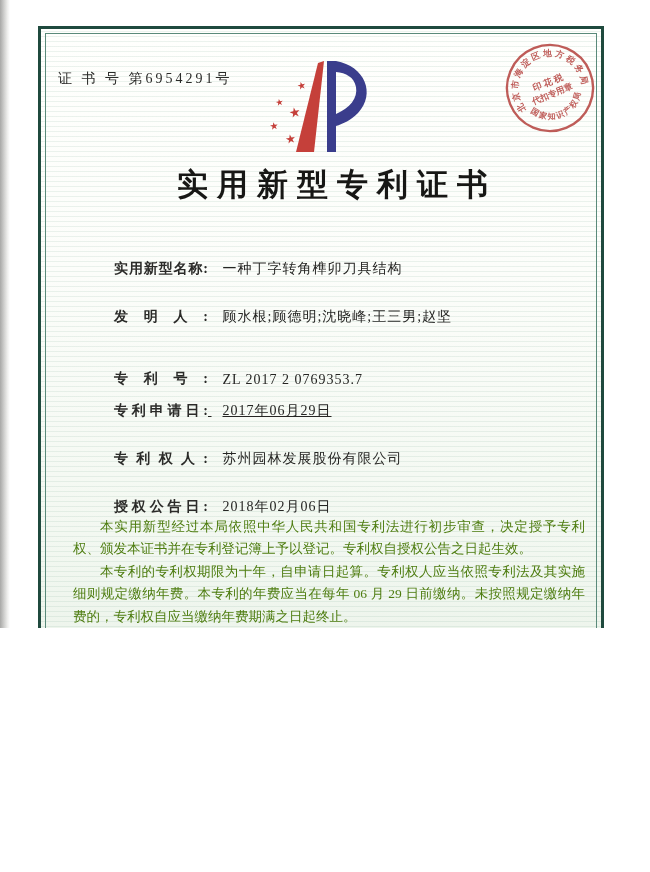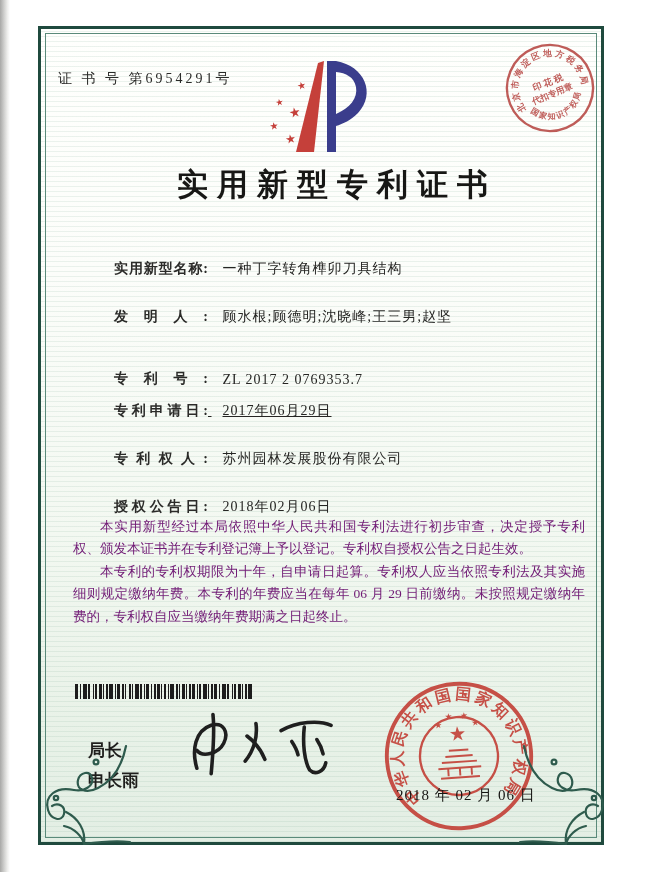--- a/index.html
+++ b/index.html
@@ -1,17 +1,17 @@
 <!DOCTYPE html>
 <html><head>
 <meta charset="utf-8">
 <style>
   html,body{margin:0;padding:0;}
   body{width:650px;height:872px;background:#ffffff;}
-  .page{position:relative;width:650px;height:872px;background:#ffffff;overflow:hidden;
+  .page{position:relative;width:650px;height:628px;background:#ffffff;overflow:hidden;
         font-family:"Liberation Serif","DejaVu Serif",serif;color:#1d1d1b;}
   .scan-strip{position:absolute;left:0;top:0;width:10px;height:872px;
         background:linear-gradient(90deg,#a8a8a6 0%,#cfcfcd 40%,#efefed 75%,#ffffff 100%);}
   .frame{position:absolute;left:38px;top:26px;width:566px;height:819px;
         border:3px solid #1f4a3e;box-sizing:border-box;
         background:
           repeating-linear-gradient(0deg, rgba(118,168,144,0.14) 0px, rgba(118,168,144,0.14) 1px, rgba(255,255,255,0) 1px, rgba(255,255,255,0) 5px),
           linear-gradient(180deg,#fffffd 0%,#fcfdfa 30%,#f3f8f1 62%,#e9f2e8 85%,#e3eee4 100%);}
   .frame-inner{position:absolute;left:4px;top:4px;right:4px;bottom:4px;border:1px solid #5a8a7a;}
   .cert-number{position:absolute;left:58px;top:70px;font-size:14px;letter-spacing:3px;color:#2a2a28;}
@@ -20,21 +20,21 @@
         transform:rotate(-22deg);opacity:0.82;}
   .title{position:absolute;left:12px;top:164px;width:650px;text-align:center;
         font-size:31px;font-weight:700;letter-spacing:9px;color:#171715;}
   .fields{position:absolute;left:75px;top:0;width:520px;}
   .frow{position:absolute;left:0;white-space:nowrap;font-size:14px;color:#252523;margin-left:39px;}
   .frow .flabel{display:inline-block;width:94px;text-align:justify;text-align-last:justify;
         font-weight:600;color:#2b2b29;vertical-align:bottom;}
   .frow .fvalue{margin-left:11px;letter-spacing:1px;}
   .r0{top:260px;} .r1{top:308px;} .r2{top:370px;} .r3{top:402px;text-decoration:underline;} .r4{top:450px;} .r5{top:498px;}
   .body-text{position:absolute;left:73px;top:516px;width:512px;font-size:13.5px;
-        line-height:22.4px;text-align:justify;color:#701a75;}
+        line-height:22.4px;text-align:justify;color:#4d7c0f;}
   .body-text p{margin:0;text-indent:2em;}
   .barcode{position:absolute;left:75px;top:684px;width:178px;height:15px;}
   .signer{position:absolute;left:88px;top:736px;font-family:Liberation Sans, sans-serif;
         font-size:17px;font-weight:600;line-height:30px;color:#1e1e1c;}
   .signature{position:absolute;left:170px;top:708px;width:188px;height:82px;}
   .office-seal{position:absolute;left:381px;top:678px;width:156px;height:156px;opacity:0.88;
         transform:rotate(-4deg);}
   .seal-date{position:absolute;left:396px;top:786px;font-size:15px;letter-spacing:1px;
         color:#161614;z-index:6;}
   .page-footer{position:absolute;left:0;top:826px;width:650px;text-align:center;

